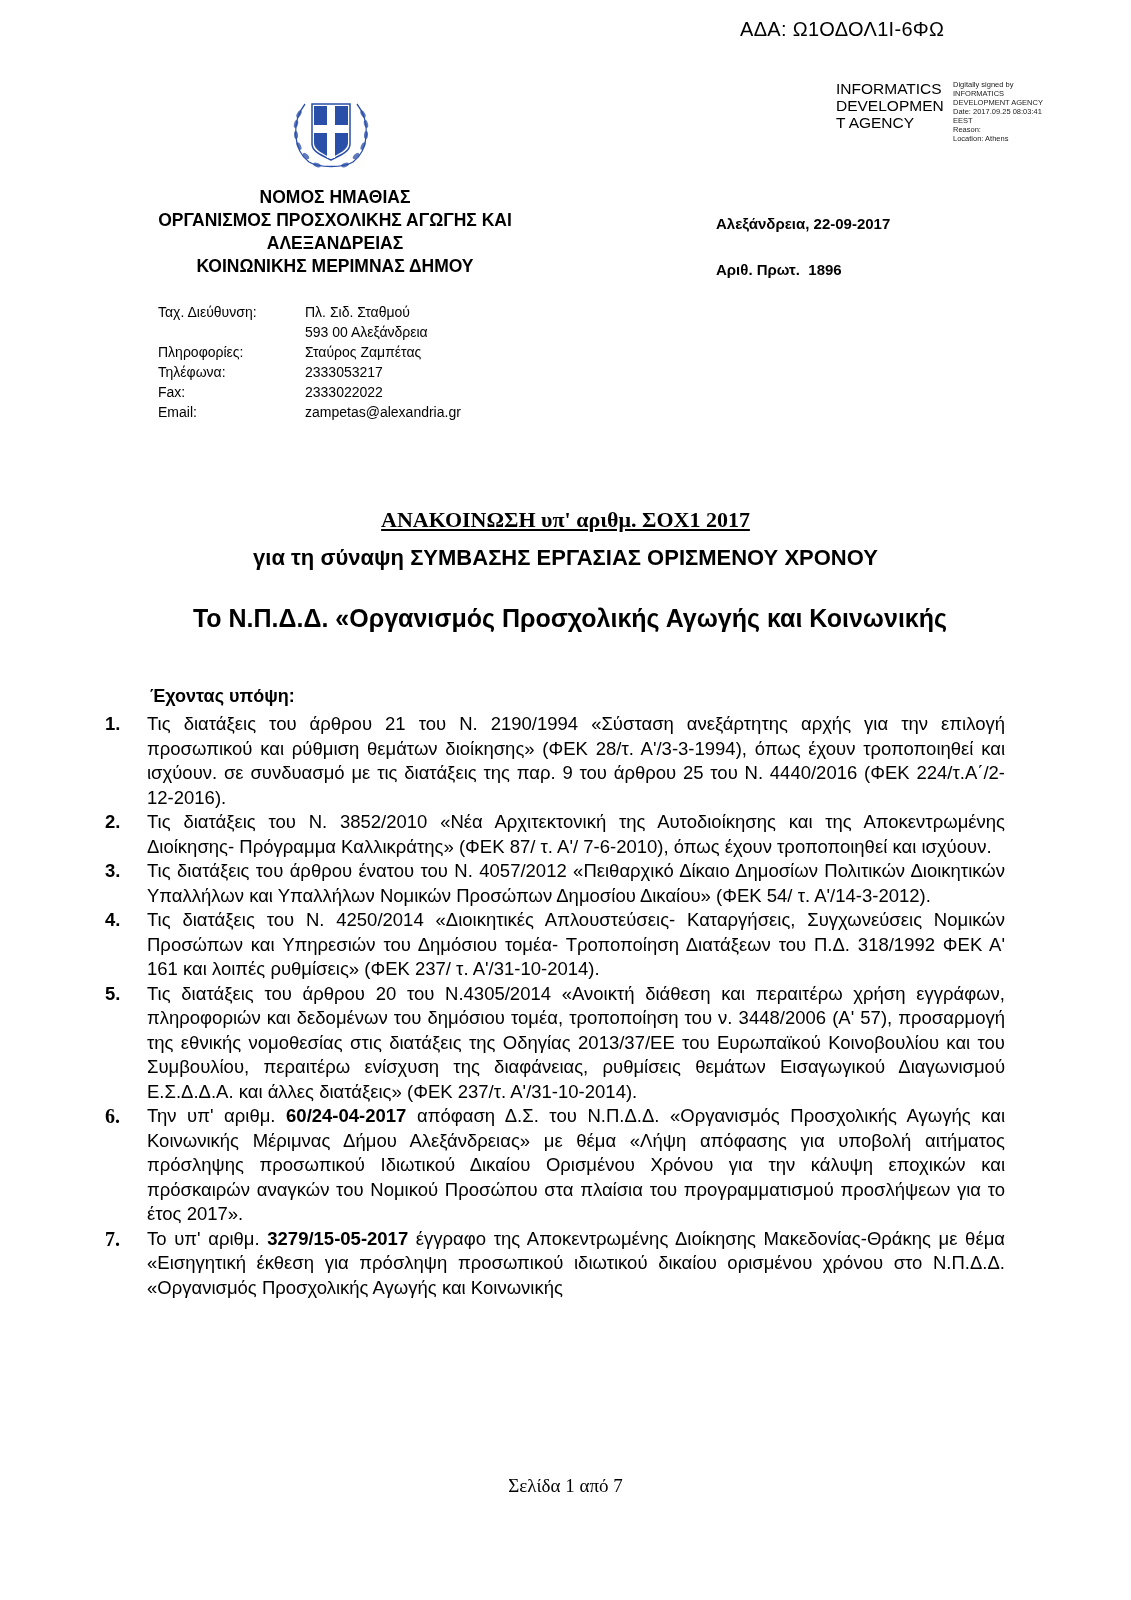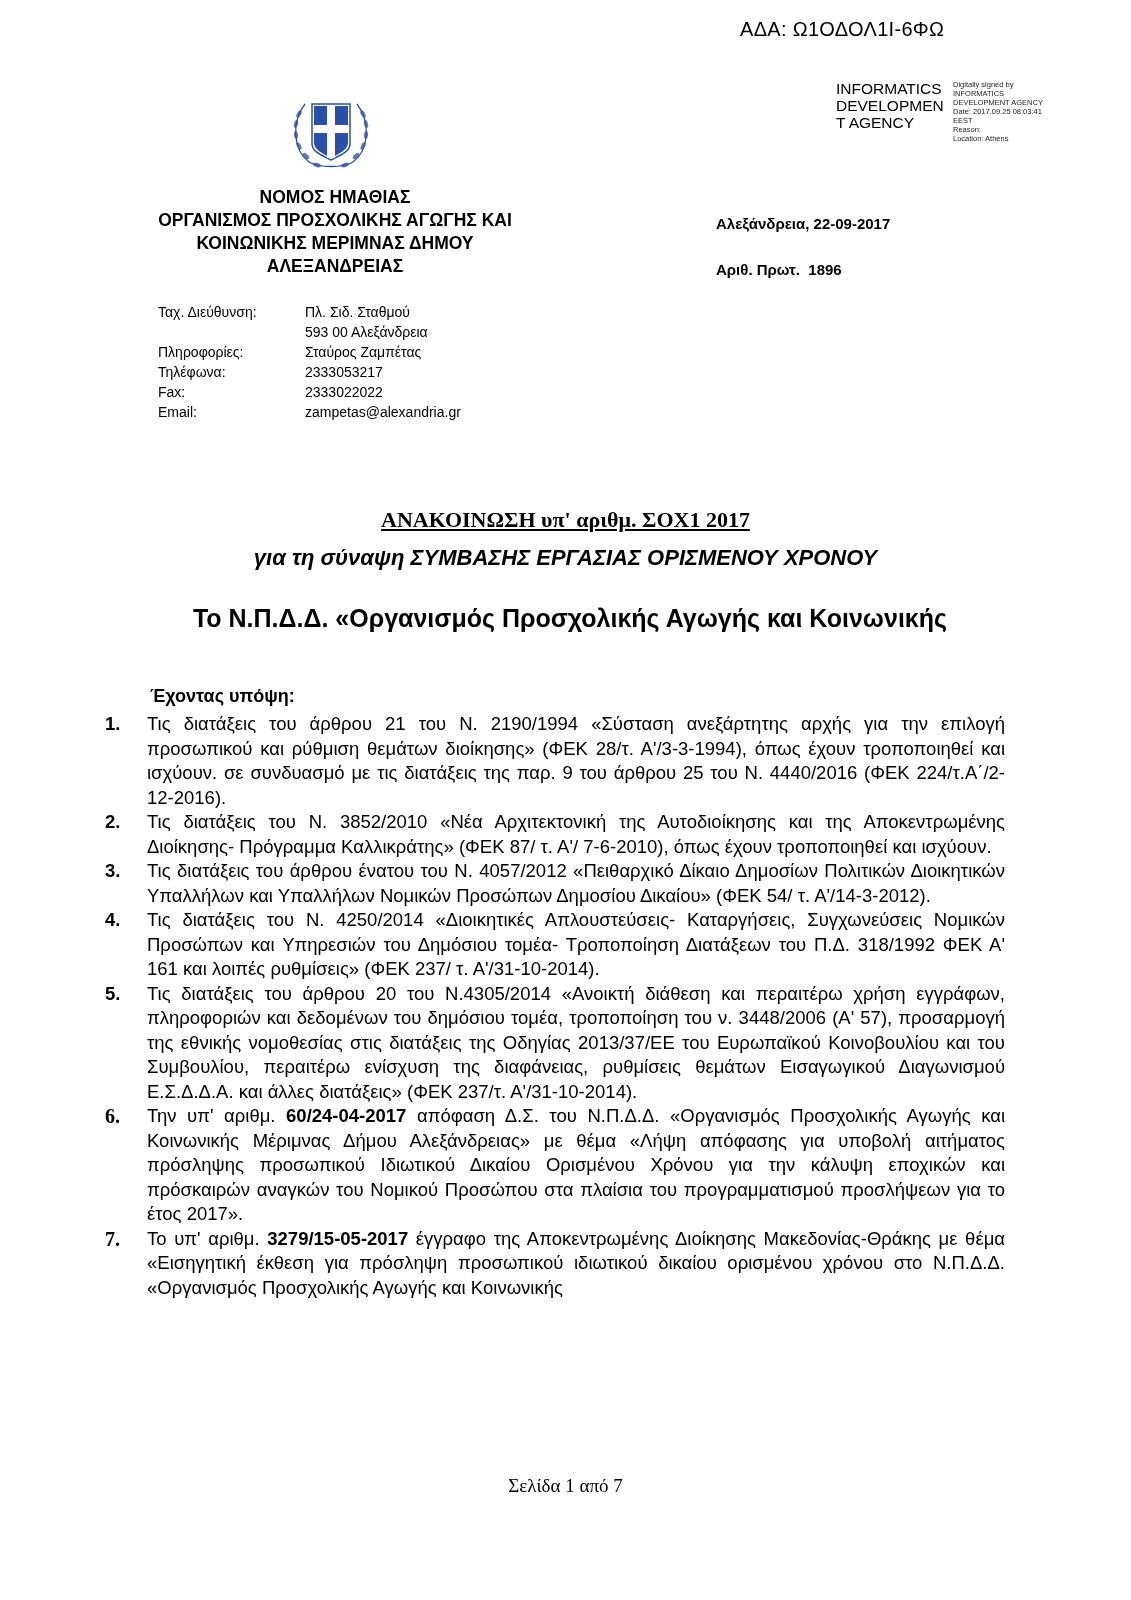--- a/index.html
+++ b/index.html
@@ -16,21 +16,21 @@
   #header-block { left: 110px; top: 186px; width: 450px; text-align: center; font-weight: bold; font-size: 17.5px; line-height: 23px; }
 
   #contact { left: 126px; top: 302px; font-size: 14px; line-height: 20px; }
   #contact .row { display: flex; margin-left: 32px; }
   #contact .lbl { width: 147px; }
 
   #date-block { left: 716px; top: 213px; font-weight: bold; font-size: 15px; line-height: 22px; }
 
   #title1 { left: 0; width: 1131px; top: 507px; text-align: center; font-weight: bold; font-size: 22px; }
   #title1 span { text-decoration: underline; font-family: Liberation Serif, serif; }
-  #title2 { left: 0; width: 1131px; top: 545px; text-align: center; font-weight: bold; font-size: 22px; font-style: italic; }
+  #title2 { left: 0; width: 1131px; top: 545px; text-align: center; font-weight: bold; font-size: 22px; }
   #org-title { left: 120px; width: 900px; top: 602px; text-align: center; font-weight: bold; font-size: 25px; line-height: 33px; }
 
   #considering { left: 150px; top: 686px; font-weight: bold; font-size: 18px; }
 
   #items { left: 105px; top: 712px; width: 900px; font-size: 18.5px; line-height: 24.5px; }
   .item { display: flex; }
   .item .num { width: 42px; font-weight: bold; flex-shrink: 0; }
   .item .num.serif { font-family: "Liberation Serif", serif; font-size: 20px; }
   .item .txt { width: 858px; text-align: justify; }
 
@@ -80,22 +80,22 @@
     <path d="M25 12 H63 V52 C63 60, 52 64, 44 68 C36 64, 25 60, 25 52 Z" fill="#ffffff" stroke="#2a4fa8" stroke-width="1.5"></path>
     <path d="M27 14 H61 V51 C61 58, 51 62, 44 66 C37 62, 27 58, 27 51 Z" fill="#2a4fa8"></path>
     <rect x="40" y="14" width="8" height="52" fill="#ffffff"></rect>
     <rect x="27" y="33" width="34" height="8" fill="#ffffff"></rect>
   </svg>
 </div>
 
 <div id="header-block" class="abs">
   <div>ΝΟΜΟΣ ΗΜΑΘΙΑΣ</div>
   <div>ΟΡΓΑΝΙΣΜΟΣ ΠΡΟΣΧΟΛΙΚΗΣ ΑΓΩΓΗΣ ΚΑΙ</div>
+  <div>ΑΛΕΞΑΝΔΡΕΙΑΣ</div>
   <div>ΚΟΙΝΩΝΙΚΗΣ ΜΕΡΙΜΝΑΣ ΔΗΜΟΥ</div>
-  <div>ΑΛΕΞΑΝΔΡΕΙΑΣ</div>
 </div>
 
 <div id="contact" class="abs">
   <div class="row">
       <span class="lbl">Ταχ. Διεύθυνση:</span>
       <span>Πλ. Σιδ. Σταθμού</span>
     </div>
   <div class="row">
       <span class="lbl"></span>
       <span>593 00 Αλεξάνδρεια</span>

